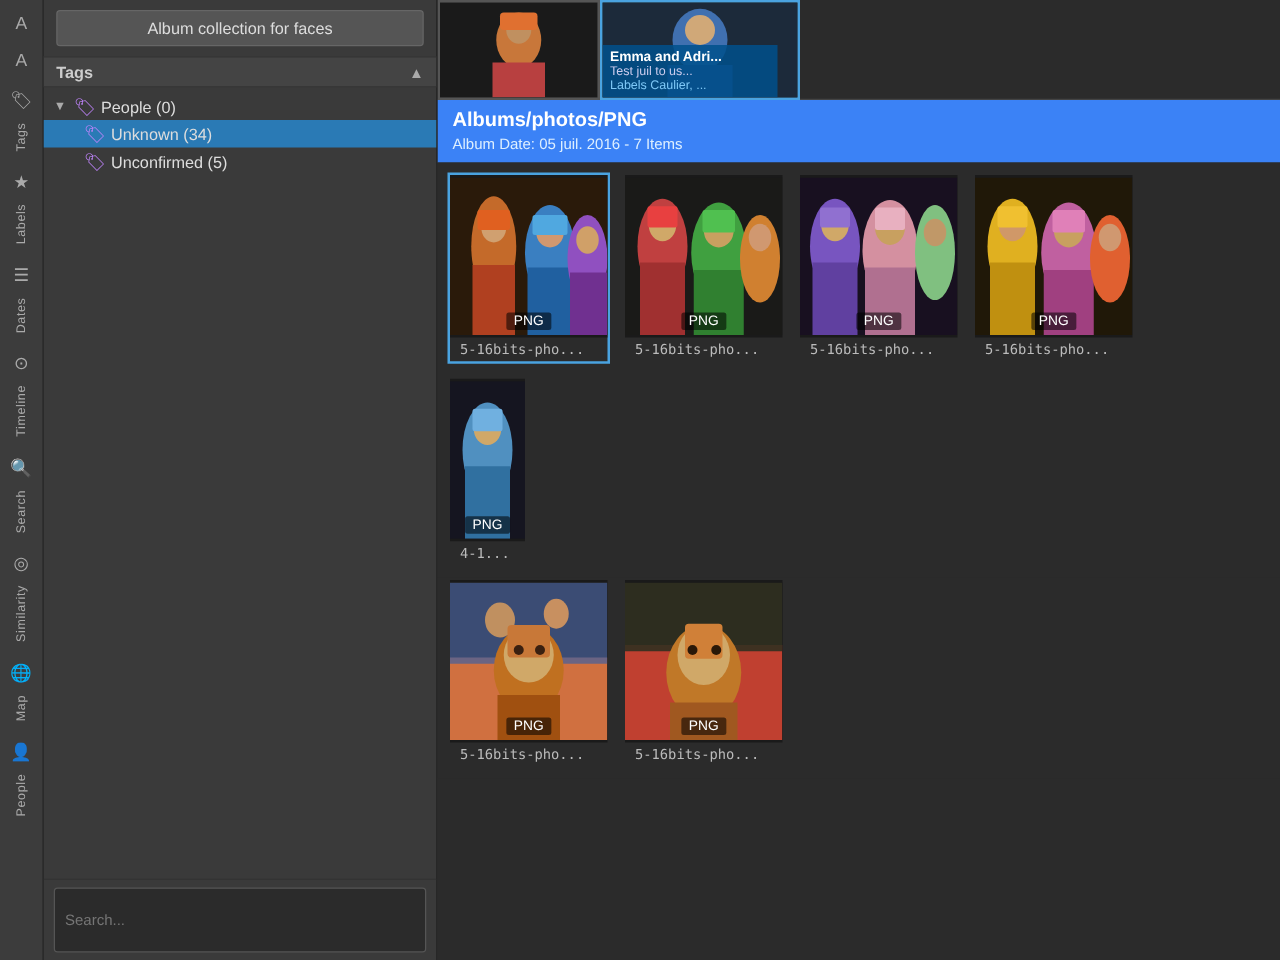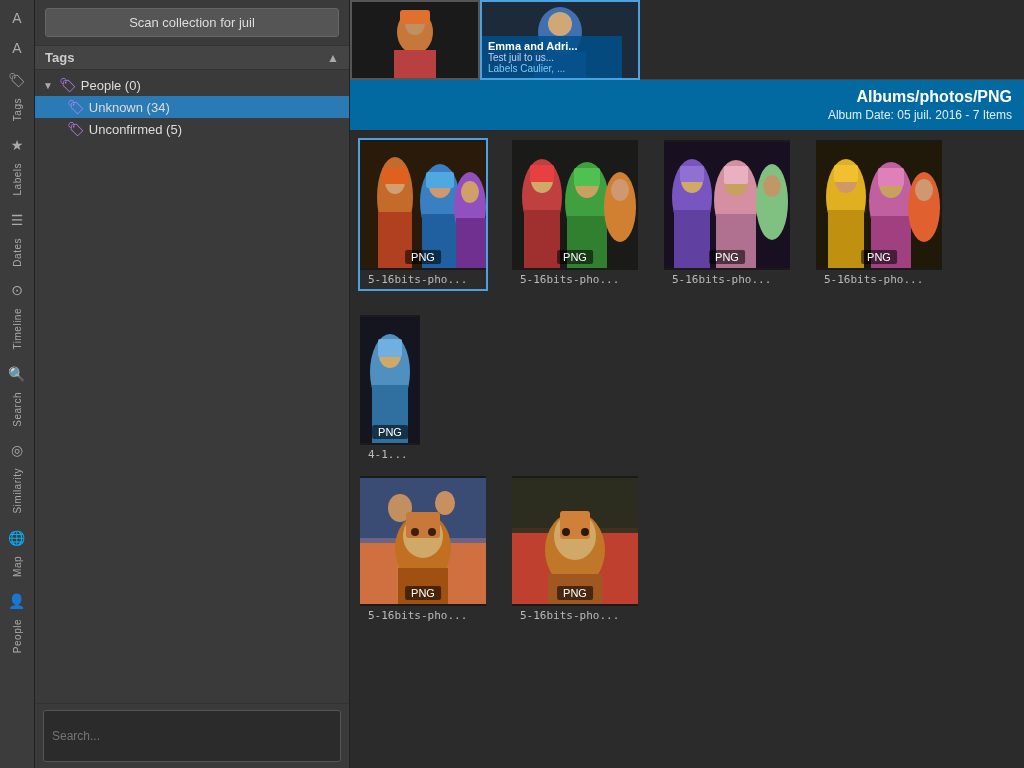--- a/index.html
+++ b/index.html
@@ -163,41 +163,40 @@
       bottom: 0;
       left: 0;
       right: 16px;
     }
     .thumb-title { color: #fff; font-size: 11px; font-weight: bold; }
     .thumb-desc { color: #cce; font-size: 10px; }
     .thumb-link { color: #7ec8f7; font-size: 10px; }
 
     
     .album-header {
-      background: #0369a1;
+      background: #3b82f6;
       padding: 8px 12px;
       flex-shrink: 0;
-      text-align: right;
     }
     .album-title {
       color: #fff;
       font-size: 16px;
       font-weight: bold;
     }
     .album-date {
       color: #ddefff;
       font-size: 12px;
       margin-top: 2px;
     }
 
     .photos-grid {
       display: flex;
       flex-wrap: wrap;
       padding: 8px;
-      gap: 22px;
+      gap: 10px;
       background: #2b2b2b;
     }
 
     .photo-item {
       width: 130px;
       cursor: pointer;
       border: 2px solid transparent;
     }
     .photo-item.active { border: 2px solid #4aa3e0; }
 
@@ -272,21 +271,21 @@
     <div class="sidebar-icon">🌐</div>
     <div class="sidebar-text-label">Map</div>
   </div>
   <div class="sidebar-group">
     <div class="sidebar-icon">👤</div>
     <div class="sidebar-text-label">People</div>
   </div>
 </div>
 
 <div class="panel">
-  <button class="scan-button">Scan collection for juil</button>
+  <button class="scan-button">Album collection for faces</button>
 
   <div class="tags-header">
     <span class="tags-header-label">Tags</span>
     <span class="tags-header-arrow">▲</span>
   </div>
 
   <div class="tree">
     <div class="tree-item">
       <span class="tree-arrow">▼</span>
       <span class="tree-icon">🏷</span>

